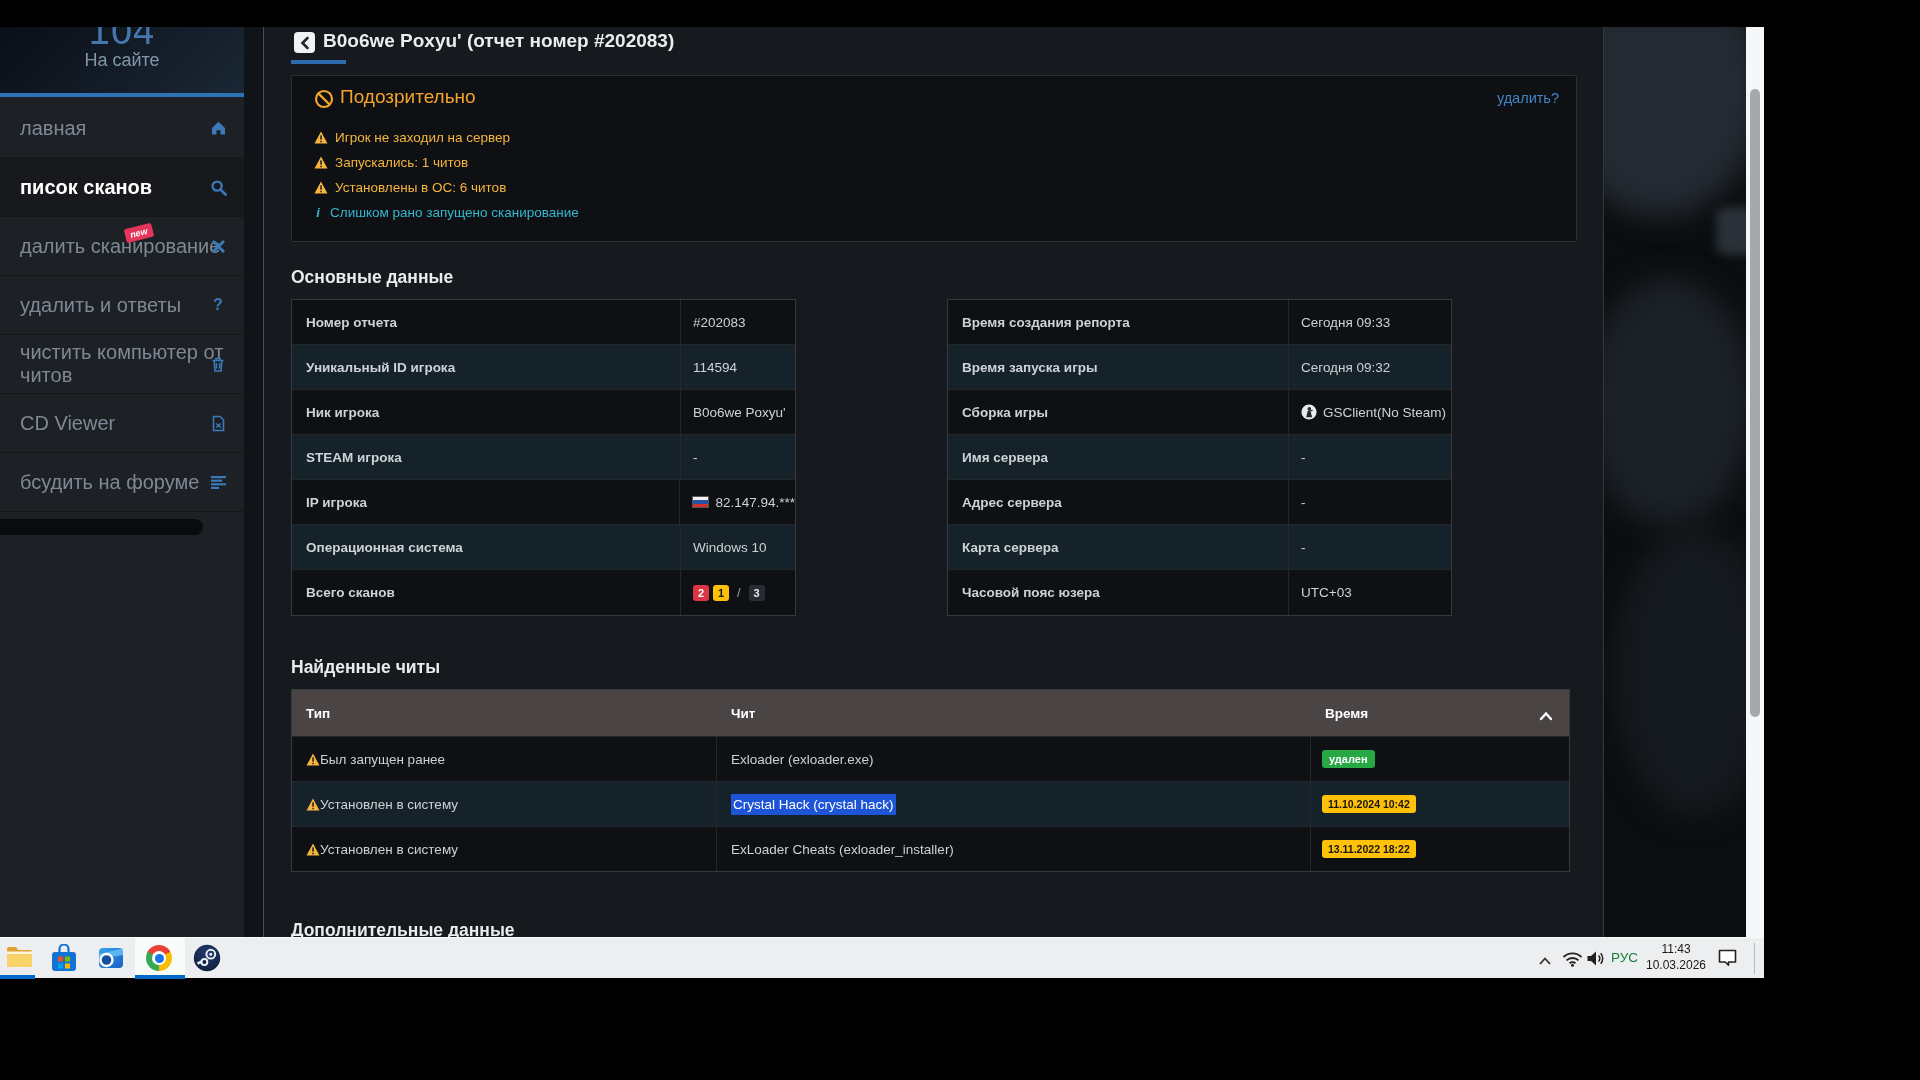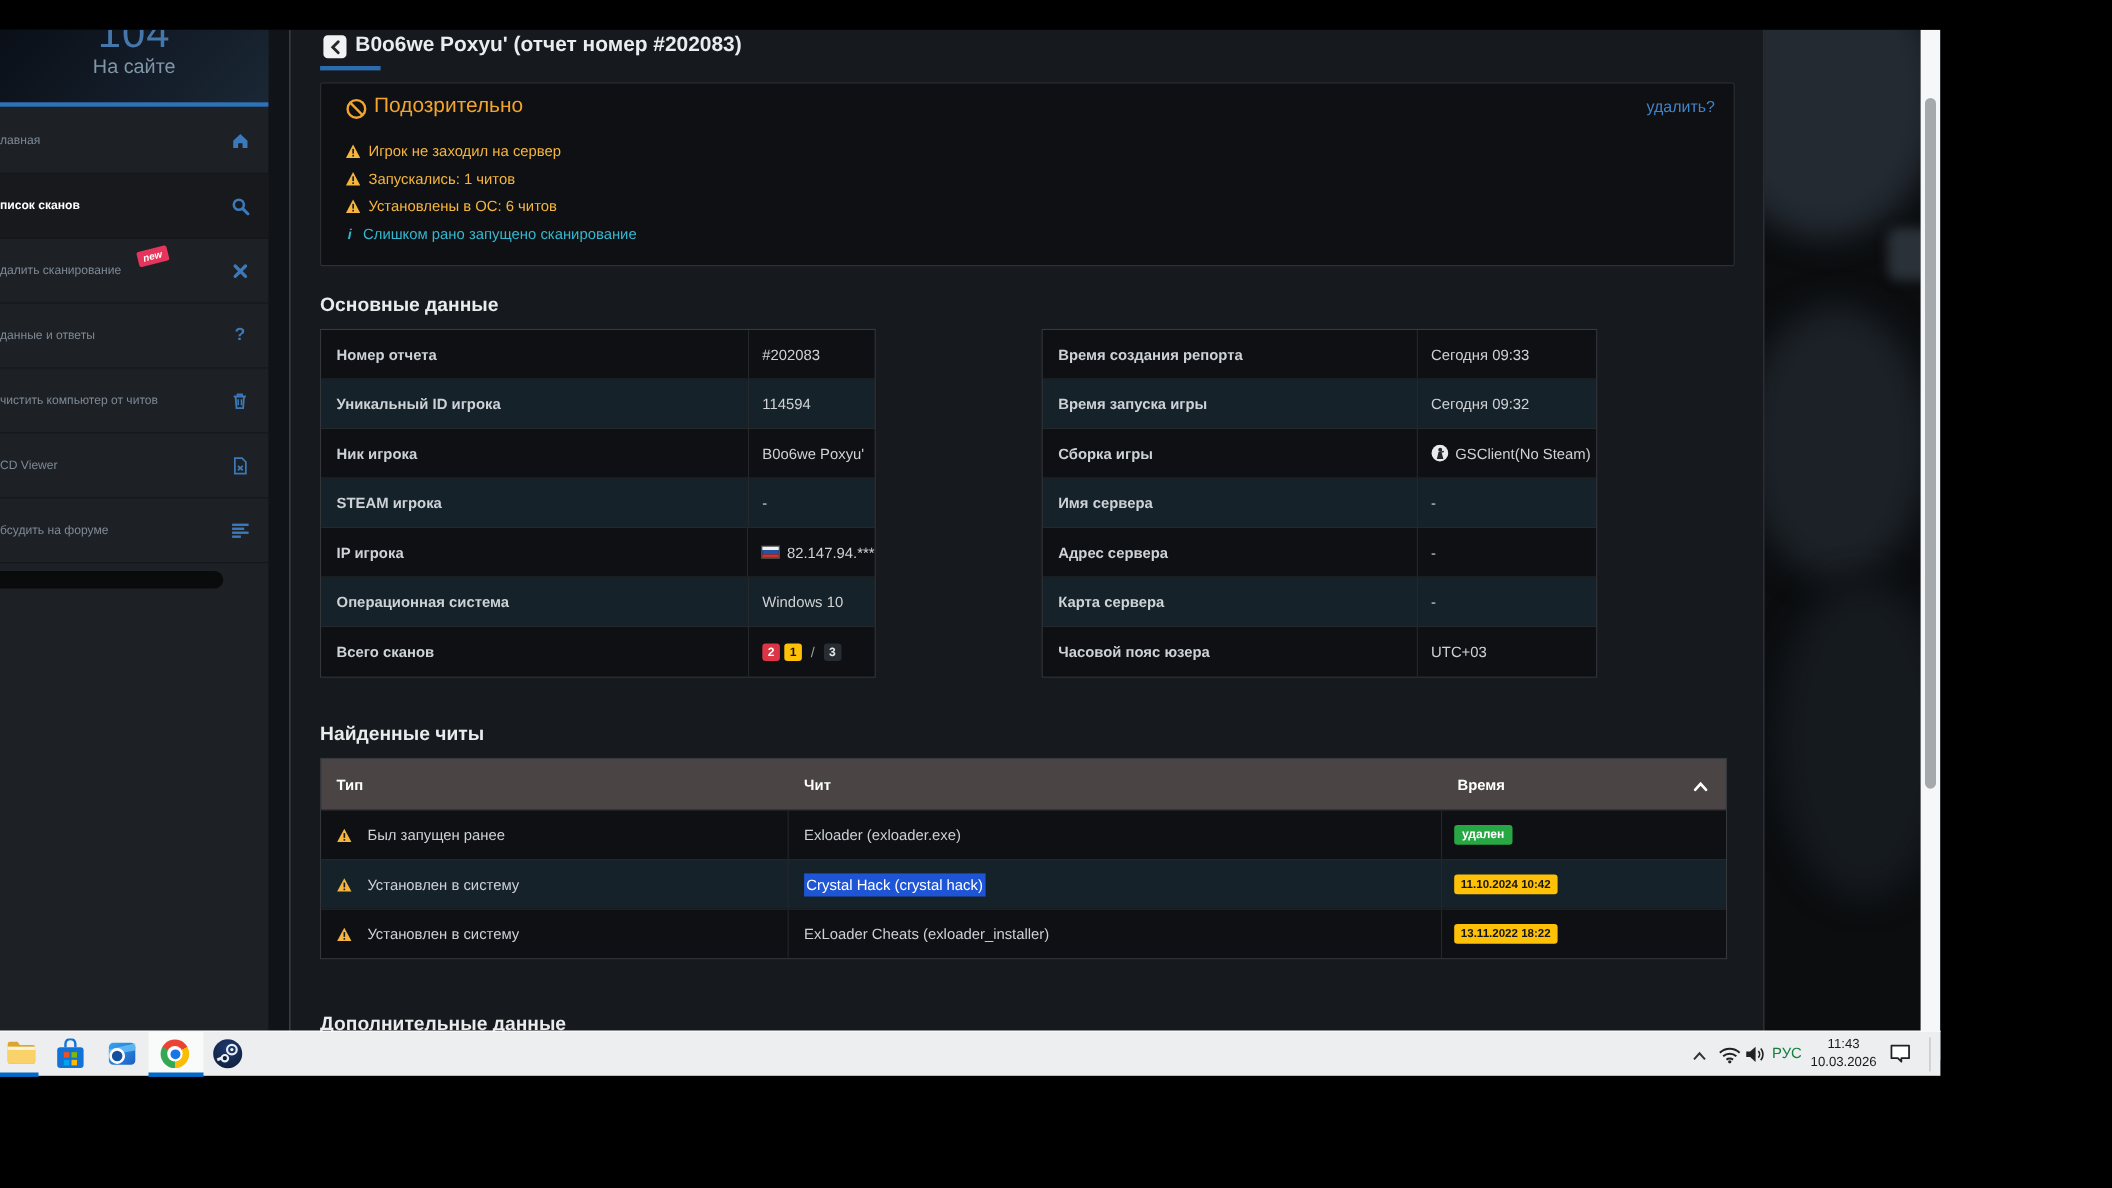--- a/index.html
+++ b/index.html
@@ -13,21 +13,21 @@
   .sidebar { position:absolute; left:0; top:0; width:244px; height:937px; background:#1d2126; }
   .side-header { position:relative; height:70px; border-bottom:4px solid #2e73b8;
                  background:linear-gradient(135deg,#0a0f17 0%,#131c28 55%,#1b2735 100%); overflow:hidden; }
   .online-count { position:absolute; top:-17px; left:0; width:100%; text-align:center;
                   font-size:38px; color:#4577ad; letter-spacing:1px; }
   .online-label { position:absolute; top:23px; left:0; width:100%; text-align:center;
                   font-size:18px; color:#8097a8; }
   .nav { position:absolute; top:72px; left:0; width:100%; }
   .sitem { position:relative; height:59px; display:flex; align-items:center;
            border-bottom:1px solid #15171a; cursor:pointer; }
-  .sitem .slabel { font-size:11px; color:#7e8995; }
+  .sitem .slabel { font-size:20px; color:#7e8995;padding-left:20px; }
   .sitem.active { background:#17191d; }
   .sitem.active .slabel { color:#ffffff; font-weight:bold; }
   .sicon { position:absolute; right:17px; top:50%; transform:translateY(-50%);
            width:18px; height:18px; color:#3b79b9; display:flex; align-items:center; justify-content:center;
            font-size:16px; font-weight:bold; }
   .new-badge { position:absolute; left:125px; top:9px; background:#e6355c; color:#fff;
                font-size:9px; font-style:italic; font-weight:bold; padding:2px 5px;
                border-radius:2px; transform:rotate(-14deg); }
   .side-pill { position:absolute; left:0; top:492px; width:203px; height:16px;
                background:#0a0b0c; border-radius:0 8px 8px 0; }
@@ -80,21 +80,21 @@
   .b-dark { background:#282d33; color:#e6e8ea; }
   .b-sep { color:#9aa0a5; font-size:13px; margin:0 2px; }
 
   .ctable { position:absolute; left:291px; top:662px; width:1279px; border:1px solid #36393d; }
   .chead { height:46px; background:#4a4544; display:flex; align-items:center; position:relative; }
   .chead .hc { font-size:13.5px; font-weight:bold; color:#fff; padding-left:14px; cursor:pointer; }
   .hc-type { width:425px; } .hc-cheat { width:594px; } .hc-time { flex:1; }
   .sort-ic { position:absolute; right:16px; top:17px; }
   .crow { height:45px; display:flex; border-top:1px solid #25282b; }
   .cc { display:flex; align-items:center; font-size:13.5px; color:#ccd1d5; }
-  .cc-type { width:425px; padding-left:14px; border-right:1px solid #24272a; gap:14px; }
+  .cc-type { width:425px; padding-left:14px; border-right:1px solid #24272a; gap:0; }
   .cc-cheat { width:594px; padding-left:14px; border-right:1px solid #24272a; }
   .cc-time { flex:1; padding-left:11px; }
   .sel { background:#1e55d6; color:#fff; padding:3px 2px; }
   .badge-green { background:#28a745; color:#fff; font-size:11px; font-weight:bold;
                  padding:3px 7px; border-radius:3px; }
   .badge-yellow { background:#ffc107; color:#151515; font-size:10.5px; font-weight:bold;
                   padding:3px 6px; border-radius:3px; }
 
   .stub { position:absolute; top:925px; height:12px; background:linear-gradient(#23272b,#0f1114);
           border:1px solid #3a3e42; border-bottom:none; border-radius:3px 3px 0 0; cursor:pointer; }
@@ -165,21 +165,21 @@
       <div class="sitem">
         <span class="slabel">далить сканирование</span>
         <span class="new-badge">new</span>
         <span class="sicon">
           <svg width="15" height="15" viewBox="0 0 16 16">
                 <path d="M3 3 L13 13 M13 3 L3 13" stroke="#3b79b9" stroke-width="3.2" stroke-linecap="round"></path>
               </svg>
         </span>
       </div>
       <div class="sitem">
-        <span class="slabel">данные и ответы</span>
+        <span class="slabel">удалить и ответы</span>
         <span class="sicon">?</span>
       </div>
       <div class="sitem">
         <span class="slabel">чистить компьютер от читов</span>
         <span class="sicon">
           <svg width="16" height="17" viewBox="0 0 16 17">
                 <path d="M2.5 4.5 H13.5 M6 4.5 V2.5 H10 V4.5 M4.2 4.5 L5 15 H11 L11.8 4.5" fill="none" stroke="#3b79b9" stroke-width="1.7"></path>
                 <path d="M6.5 7 V12.5 M9.5 7 V12.5" stroke="#3b79b9" stroke-width="1.4"></path>
               </svg>
         </span>

